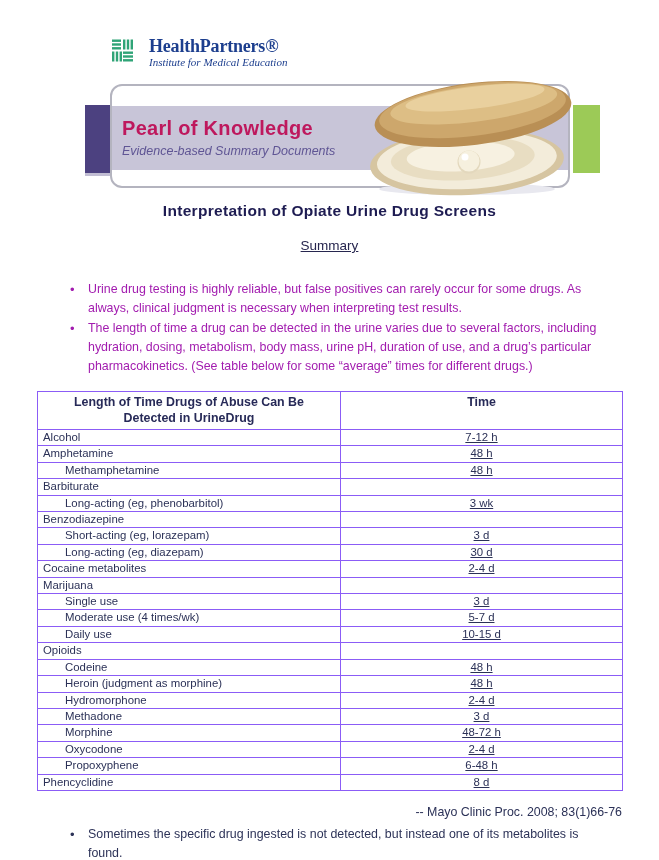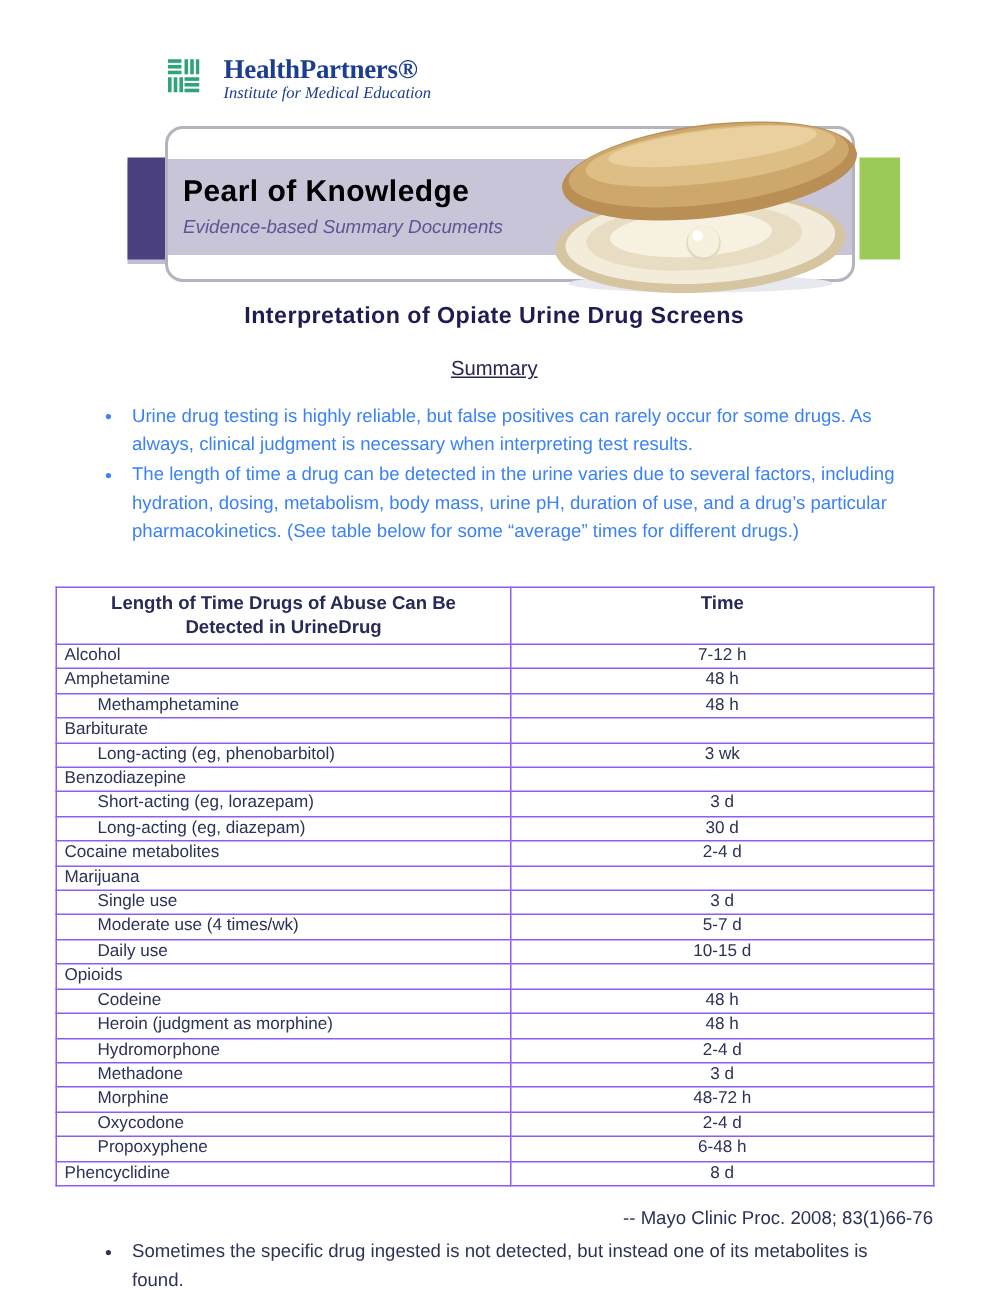--- a/index.html
+++ b/index.html
@@ -12,42 +12,42 @@
   .logo-icon{width:21px;height:23px;margin-top:3px;}
   .logo-text{margin-left:4px;font-family:"Liberation Serif","DejaVu Serif",serif;color:#1c3e8e;}
   .logo-name{font-size:18px;font-weight:bold;letter-spacing:-0.2px;line-height:20px;}
   .logo-tagline{font-size:11px;font-style:italic;line-height:13px;}
   
   .banner{position:absolute;left:83px;top:83px;width:517px;height:115px;}
   .banner-green{position:absolute;left:490px;top:22px;width:27px;height:68px;background:#9cca57;}
   .banner-purple{position:absolute;left:2px;top:22px;width:26px;height:68px;background:#4c4180;box-shadow:0 3px 0 rgba(76,65,128,.35);}
   .banner-card{position:absolute;left:27px;top:1px;width:460px;height:104px;background:#ffffff;border:2px solid #b4b4bf;border-radius:12px;box-sizing:border-box;}
   .banner-band{position:absolute;left:29px;top:23px;width:456px;height:64px;background:#c8c5d8;}
-  .banner-title{position:absolute;left:39px;top:34px;font-size:20px;font-weight:bold;color:#000000;letter-spacing:0.3px;}
+  .banner-title{position:absolute;left:39px;top:34px;font-size:20px;font-weight:bold;color:#be185d;letter-spacing:0.3px;}
   .banner-subtitle{position:absolute;left:39px;top:61px;font-size:12.5px;font-style:italic;color:#5f5594;}
   .clam{position:absolute;left:280px;top:-7px;width:214px;height:122px;}
   
   .doc-title{position:absolute;left:0;top:202px;width:659px;text-align:center;font-size:15.5px;font-weight:bold;color:#1e1c52;letter-spacing:0.3px;}
   .section-heading{position:absolute;left:0;top:238px;width:659px;text-align:center;font-size:13.5px;color:#27264f;text-decoration:underline;}
   
-  .bullets{position:absolute;left:64px;top:268px;width:552px;font-size:12.4px;line-height:19px;color:#3b82f6;}
+  .bullets{position:absolute;left:64px;top:280px;width:552px;font-size:12.4px;line-height:19px;color:#a21caf;}
   .bullet{position:relative;padding-left:24px;margin-bottom:1px;}
   .bullet::before{content:"\2022";position:absolute;left:6px;top:0;font-size:13px;}
   .closing-bullets{position:absolute;left:64px;top:825px;width:552px;font-size:12.4px;line-height:19px;color:#2d3358;}
   
   .dtable{position:absolute;left:37px;top:391px;width:585px;border-collapse:collapse;table-layout:fixed;}
   .dtable th,.dtable td{border:1px solid #8b5cf6;box-sizing:border-box;}
   .dtable th{font-size:12.4px;font-weight:bold;color:#272a58;text-align:center;padding:2px 2px 3px 2px;line-height:16px;vertical-align:top;}
   .th-line{display:block;}
   .col-drug{width:303px;}
   .col-time{width:282px;}
   .dtable td{font-size:11.4px;color:#2b3157;line-height:13.4px;padding:1px 4px;white-space:nowrap;overflow:hidden;}
   td.drug{text-align:left;padding-left:5px;}
   td.drug.indent{padding-left:27px;}
-  td.time{text-align:center;}
+  td.time{text-align:center;text-decoration:underline;}
   
   .citation{position:absolute;top:805px;right:37px;font-size:12.4px;color:#2b3157;}
 </style>
 </head>
 <body>
 
 <div class="page">
 
   <div class="logo">
     <svg class="logo-icon" viewBox="0 0 21 22">

